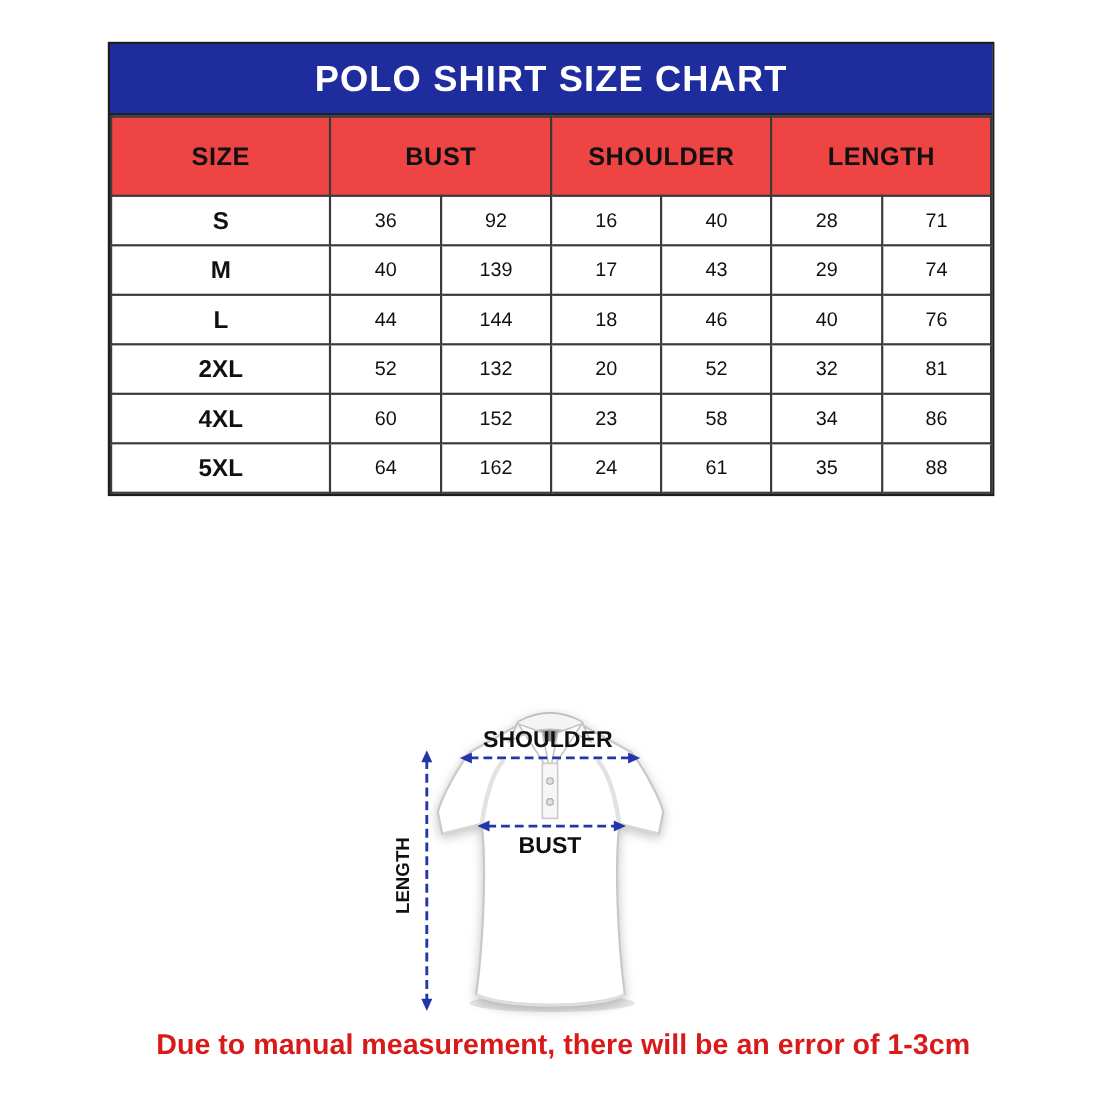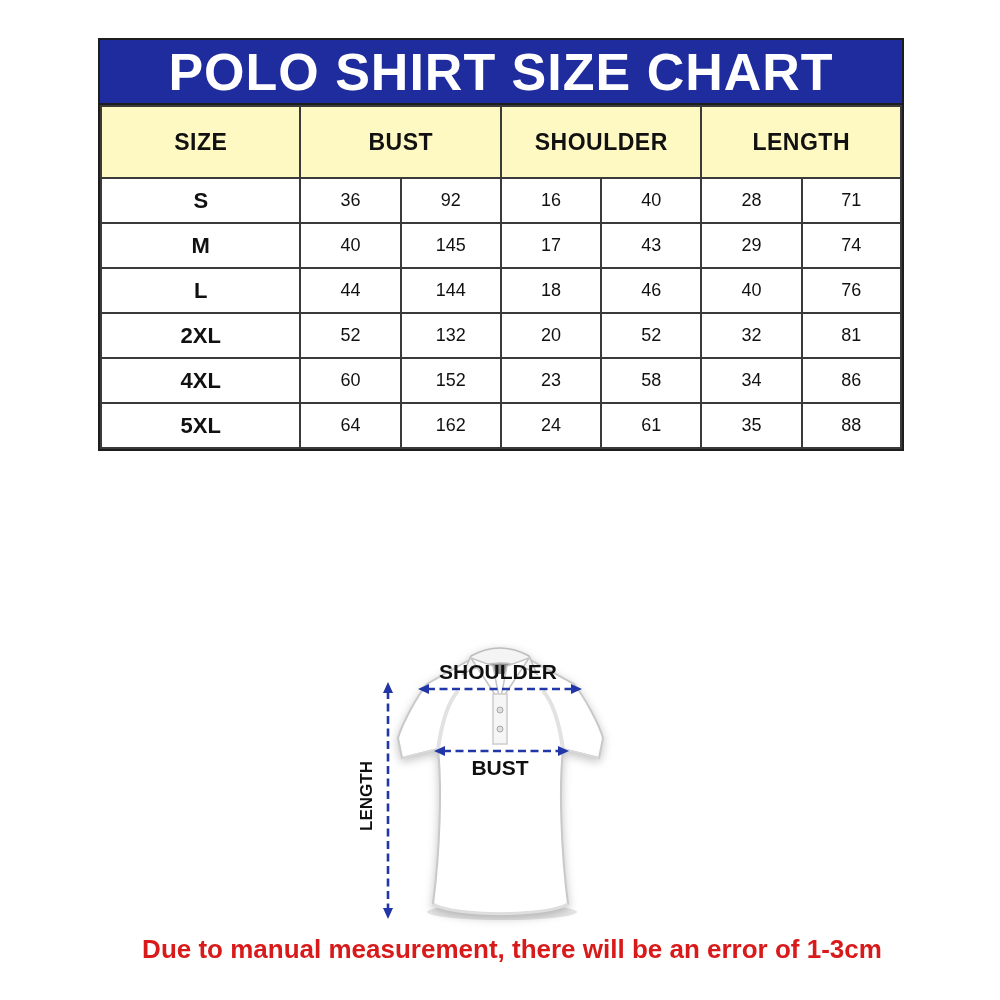--- a/index.html
+++ b/index.html
@@ -2,25 +2,25 @@
 <html><head>
 <meta charset="utf-8">
 <style>
   html,body{margin:0;padding:0;background:#ffffff;}
   body{font-family:"Liberation Sans","DejaVu Sans",sans-serif;}
   .canvas{position:relative;width:1000px;height:1000px;background:#ffffff;overflow:hidden;}
 
   
   .chart-box{position:absolute;left:98px;top:38px;width:802px;border:2px solid #1d1d1d;}
   .title-bar{height:63px;background:#1f2c9e;color:#ffffff;display:flex;align-items:center;justify-content:center;
-             font-size:52px;font-weight:bold;letter-spacing:1px;border-bottom:2px solid #1d1d1d;}
+             font-size:33px;font-weight:bold;letter-spacing:1px;border-bottom:2px solid #1d1d1d;}
   table.size-table{border-collapse:collapse;width:100%;table-layout:fixed;}
   table.size-table th,table.size-table td{border:2px solid #3a3a3a;text-align:center;vertical-align:middle;
              color:#111;padding:0;}
-  tr.main-head th{background:#fef9c3;height:70px;font-size:23px;font-weight:bold;letter-spacing:0.5px;}
+  tr.main-head th{background:#ef4444;height:70px;font-size:23px;font-weight:bold;letter-spacing:0.5px;}
   tr.unit-row td{height:44px;font-size:21px;font-weight:bold;background:#ffffff;}
   tr.data-row td{height:43px;font-size:18px;background:#ffffff;}
   tr.data-row td.size-cell{font-weight:bold;font-size:22px;}
 
   
   .diagram{position:absolute;left:330px;top:636px;width:340px;height:300px;}
   .shirt-shadow{filter:drop-shadow(0px 3px 5px rgba(80,80,80,0.35));}
   .measure-label{font-family:"Liberation Sans","DejaVu Sans",sans-serif;font-weight:bold;fill:#101010;}
 
   
@@ -56,21 +56,21 @@
           <td>36</td>
           <td>92</td>
           <td>16</td>
           <td>40</td>
           <td>28</td>
           <td>71</td>
         </tr>
         <tr class="data-row">
           <td class="size-cell">M</td>
           <td>40</td>
-          <td>145</td>
+          <td>139</td>
           <td>17</td>
           <td>43</td>
           <td>29</td>
           <td>74</td>
         </tr>
         <tr class="data-row">
           <td class="size-cell">L</td>
           <td>44</td>
           <td>144</td>
           <td>18</td>

